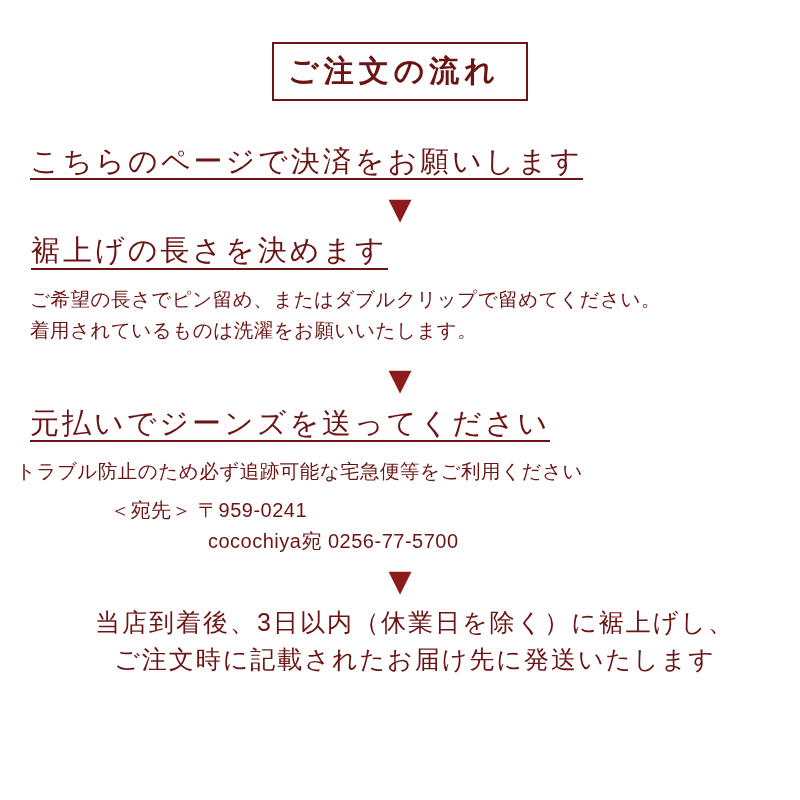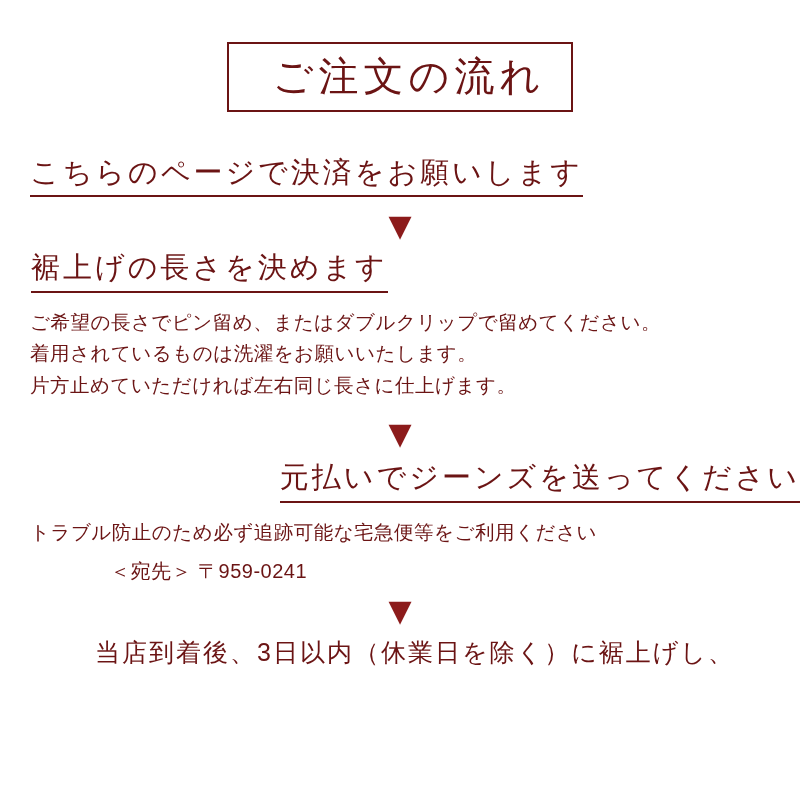--- a/index.html
+++ b/index.html
@@ -24,44 +24,44 @@
 
   
   .title-wrap {
     display: flex;
     justify-content: center;
     padding-top: 42px;
   }
   .title-box {
     border: 2px solid #6b1414;
     color: #6b1414;
-    font-size: 40px;
+    font-size: 30px;
     letter-spacing: 5px;
-    padding: 10px 26px 12px 44px;
+    padding: 10px 26px 12px 14px;
     line-height: 1.1;
     white-space: nowrap;
+    font-weight: bold;
   }
 
   
   .step {
     margin: 0 0 0 30px;
   }
   .step-head {
     display: inline-block;
     font-size: 29px;
     letter-spacing: 3px;
     color: #6b1414;
     border-bottom: 2px solid #6b1414;
-    padding-bottom: 6px;
     line-height: 1.15;
     white-space: nowrap;
   }
   .step1 { margin-top: 44px; }
   .step2 { margin-top: 0; margin-left: 31px; }
-  .step3 { margin-top: 1px; text-align: right; }
+  .step3 { margin-top: 1px; }
 
   
   .arrow-row {
     display: flex;
     justify-content: center;
     align-items: center;
   }
   .arrow {
     color: #8c1b1b;
     font-size: 30px;
@@ -74,21 +74,21 @@
 
   
   .body-lines {
     margin: 14px 0 0 30px;
     font-size: 19.5px;
     line-height: 1.62;
     letter-spacing: 0.5px;
     color: #6b1414;
   }
   .note-line {
-    margin: 16px 0 0 30px;
+    margin: 16px 0 0 16px;
     font-size: 19.5px;
     letter-spacing: 0.5px;
     color: #6b1414;
   }
 
   
   .addr-block {
     margin: 10px 0 0 110px;
     font-size: 20px;
     line-height: 1.52;
@@ -129,40 +129,41 @@
   <div class="arrow-row arrow-1">
     <span class="arrow">▼</span>
   </div>
 
   <div class="step step2">
     <div class="step-head">裾上げの長さを決めます</div>
   </div>
   <div class="body-lines">
     <div>ご希望の長さでピン留め、またはダブルクリップで留めてください。</div>
     <div>着用されているものは洗濯をお願いいたします。</div>
-    <div>片方止めていただければ左右同じ長さに仕上げます。</div>
   </div>
 
   <div class="arrow-row arrow-2">
     <span class="arrow">▼</span>
   </div>
 
   <div class="step step3">
     <div class="step-head">元払いでジーンズを送ってください</div>
   </div>
   <div class="note-line">トラブル防止のため必ず追跡可能な宅急便等をご利用ください</div>
 
   <div class="addr-block">
     <div class="addr-first">
       <span>＜宛先＞</span>
       <span>〒959-0241</span>
     </div>
+    <div class="addr-indent">cocochiya宛 0256-77-5700</div>
   </div>
 
   <div class="arrow-row arrow-3">
     <span class="arrow">▼</span>
   </div>
 
   <div class="final">
     <div>当店到着後、3日以内（休業日を除く）に裾上げし、</div>
+    <div>ご注文時に記載されたお届け先に発送いたします</div>
   </div>
 
 </div>
 
 </body></html>

